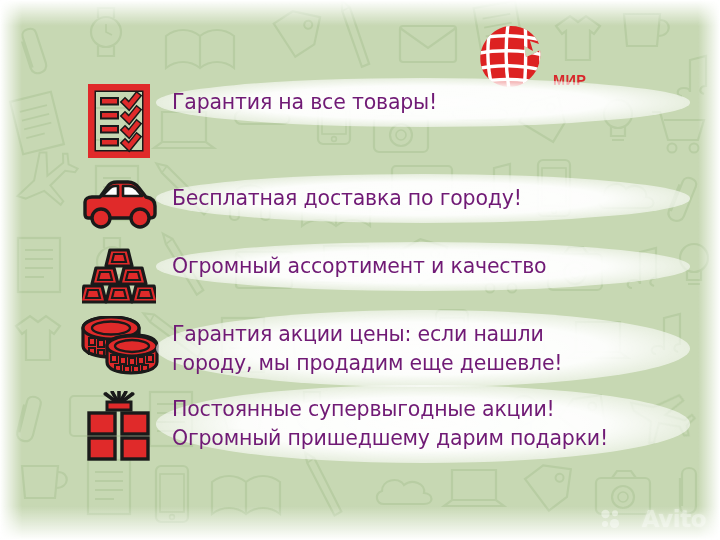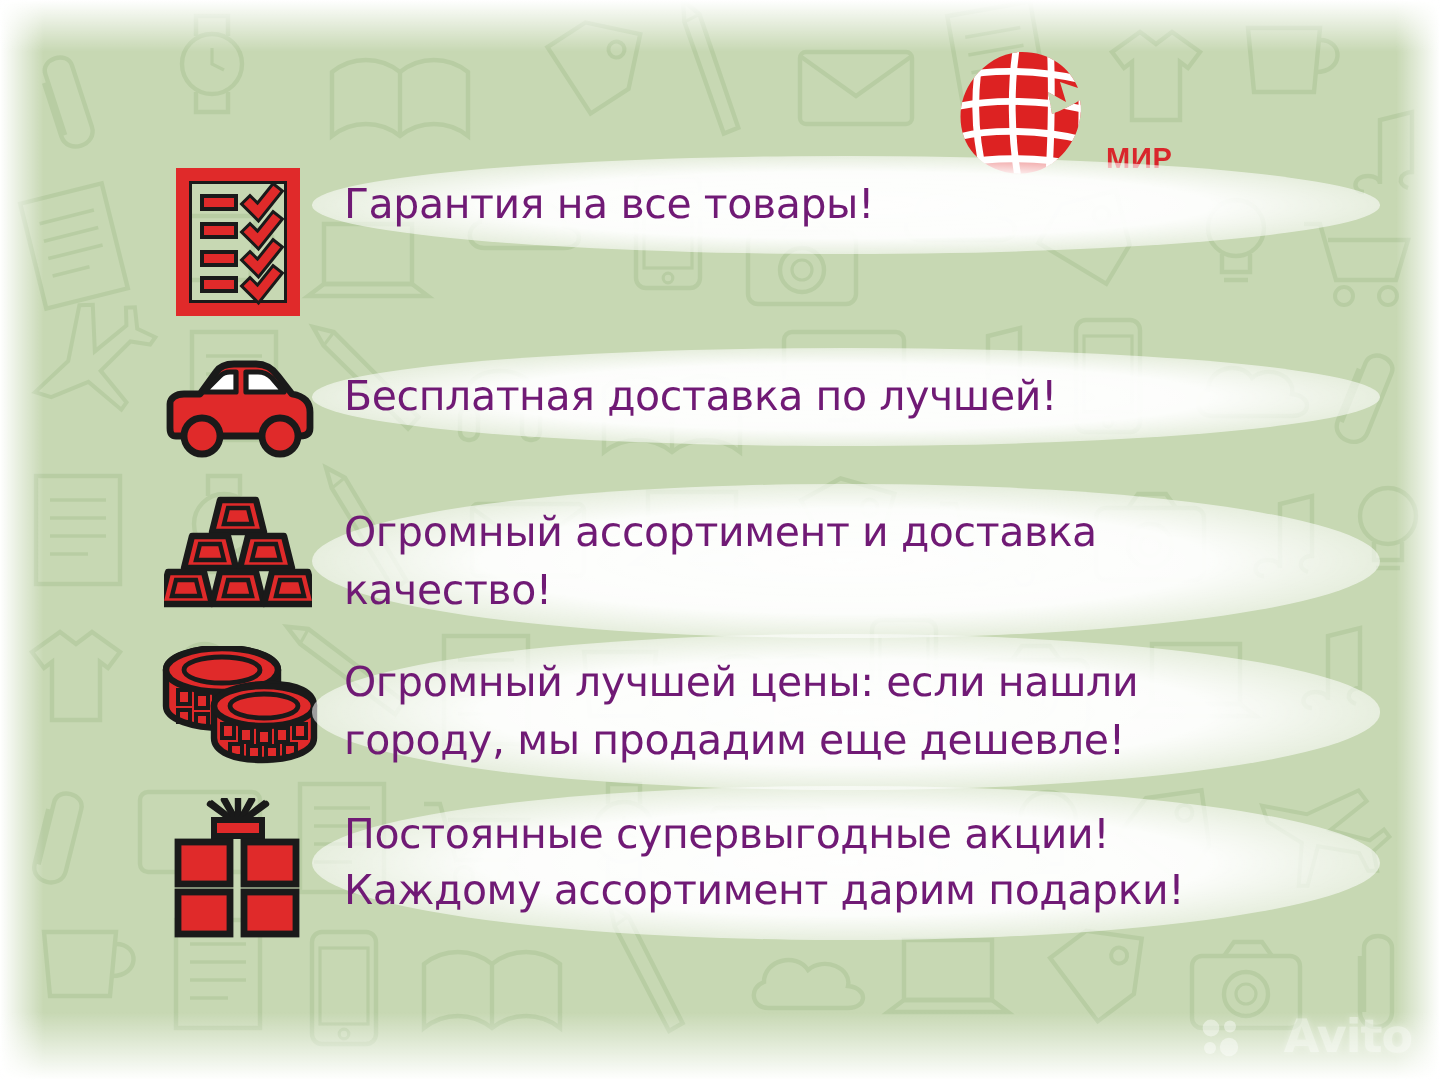--- a/index.html
+++ b/index.html
@@ -384,21 +384,21 @@
                    L48 2 C53 2, 56 4, 59 8 L66 17 C72 18, 75 21, 75 26 L75 34
                    C75 37, 73 38, 70 38 L8 38 C6 38, 5 37, 5 34 Z" fill="#e02a2a" stroke="#1a1a1a" stroke-width="3.4" stroke-linejoin="round"></path>
           <path d="M22 16 L30 8 C31 7, 33 6, 35 6 L38 6 L38 16 Z" fill="#ffffff" stroke="#1a1a1a" stroke-width="2.6" stroke-linejoin="round"></path>
           <path d="M43 6 L49 6 C52 6, 54 7, 56 9 L62 16 L43 16 Z" fill="#ffffff" stroke="#1a1a1a" stroke-width="2.6" stroke-linejoin="round"></path>
           <circle cx="21" cy="38" r="9" fill="#e02a2a" stroke="#1a1a1a" stroke-width="3.4"></circle>
           <circle cx="60" cy="38" r="9" fill="#e02a2a" stroke="#1a1a1a" stroke-width="3.4"></circle>
         </svg>
       </div>
       <div class="benefit-text">
         <span class="glow"></span>
-        <div class="line">Бесплатная доставка по лучшей!</div>
+        <div class="line">Бесплатная доставка по городу!</div>
       </div>
     </div>
 
     <div class="benefit-row row-3">
       <div class="benefit-icon">
         <svg width="74" height="58" viewBox="0 0 74 58" xmlns="http://www.w3.org/2000/svg">
           <g fill="#e02a2a" stroke="#1a1a1a" stroke-width="3.2" stroke-linejoin="round">
             <path d="M28 2 L46 2 L50 18 L24 18 Z"></path>
             <path d="M14 20 L32 20 L36 36 L10 36 Z"></path>
             <path d="M42 20 L60 20 L64 36 L38 36 Z"></path>
@@ -411,22 +411,21 @@
             <path d="M18 24 L28 24 L30 32 L16 32 Z"></path>
             <path d="M46 24 L56 24 L58 32 L44 32 Z"></path>
             <path d="M6 42 L16 42 L18 50 L4 50 Z"></path>
             <path d="M32 42 L42 42 L44 50 L30 50 Z"></path>
             <path d="M58 42 L68 42 L70 50 L56 50 Z"></path>
           </g>
         </svg>
       </div>
       <div class="benefit-text">
         <span class="glow"></span>
-        <div class="line">Огромный ассортимент и доставка</div>
-        <div class="line">качество!</div>
+        <div class="line">Огромный ассортимент и качество</div>
       </div>
     </div>
 
     <div class="benefit-row row-4">
       <div class="benefit-icon">
         <svg width="80" height="62" viewBox="0 0 80 62" xmlns="http://www.w3.org/2000/svg">
 
           <path d="M4 12 C4 5, 18 1, 32 1 C46 1, 60 5, 60 12 L60 30
                    C60 37, 46 41, 32 41 C18 41, 4 37, 4 30 Z" fill="#e02a2a" stroke="#1a1a1a" stroke-width="3.2" stroke-linejoin="round"></path>
           <ellipse cx="32" cy="12" rx="28" ry="11" fill="#e02a2a" stroke="#1a1a1a" stroke-width="3.2"></ellipse>
@@ -453,21 +452,21 @@
             <rect x="68" y="39" width="6" height="7"></rect>
             <rect x="36" y="49" width="6" height="6"></rect>
               <rect x="45" y="50" width="6" height="6"></rect>
             <rect x="54" y="50" width="6" height="6"></rect>
               <rect x="63" y="49" width="6" height="6"></rect>
           </g>
         </svg>
       </div>
       <div class="benefit-text">
         <span class="glow"></span>
-        <div class="line">Огромный лучшей цены: если нашли</div>
+        <div class="line">Гарантия акции цены: если нашли</div>
         <div class="line">городу, мы продадим еще дешевле!</div>
       </div>
     </div>
 
     <div class="benefit-row row-5">
       <div class="benefit-icon">
         <svg width="68" height="70" viewBox="0 0 68 70" xmlns="http://www.w3.org/2000/svg">
           <g stroke="#1a1a1a" stroke-width="3" fill="#e02a2a" stroke-linejoin="round">
             <path d="M34 13 L20 2 M34 13 L27 0 M34 13 L34 -1 M34 13 L41 0 M34 13 L48 2"></path>
           </g>
@@ -481,21 +480,21 @@
           <rect x="22" y="11" width="24" height="8" fill="#e02a2a" stroke="#1a1a1a" stroke-width="3"></rect>
           <rect x="4" y="22" width="26" height="21" fill="#e02a2a" stroke="#1a1a1a" stroke-width="3.4"></rect>
           <rect x="37" y="22" width="26" height="21" fill="#e02a2a" stroke="#1a1a1a" stroke-width="3.4"></rect>
           <rect x="4" y="47" width="26" height="21" fill="#e02a2a" stroke="#1a1a1a" stroke-width="3.4"></rect>
           <rect x="37" y="47" width="26" height="21" fill="#e02a2a" stroke="#1a1a1a" stroke-width="3.4"></rect>
         </svg>
       </div>
       <div class="benefit-text">
         <span class="glow"></span>
         <div class="line">Постоянные супервыгодные акции!</div>
-        <div class="line">Каждому ассортимент дарим подарки!</div>
+        <div class="line">Огромный пришедшему дарим подарки!</div>
       </div>
     </div>
 
   </div>
 
   <div id="avito-watermark">
     <span class="avito-dots">
       <svg viewBox="0 0 20 20" xmlns="http://www.w3.org/2000/svg">
         <circle cx="5.5" cy="5" r="4.2" fill="#ffffff"></circle>
         <circle cx="15" cy="4.2" r="3" fill="#ffffff"></circle>

